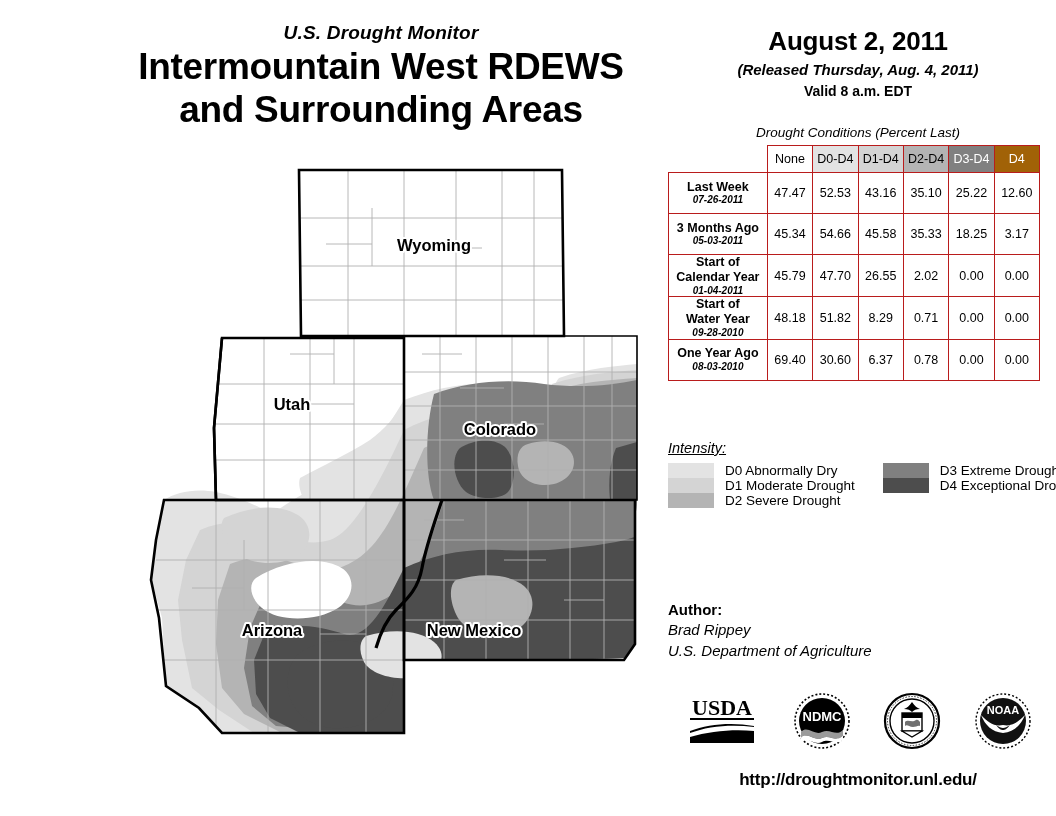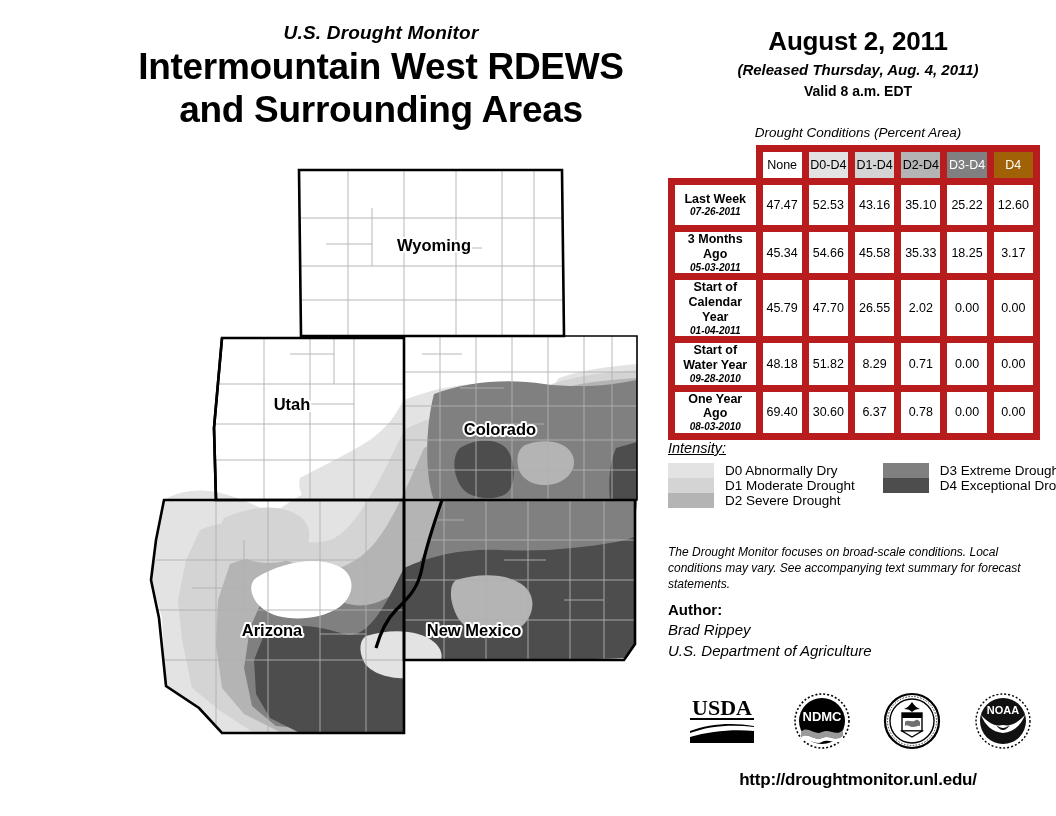--- a/index.html
+++ b/index.html
@@ -26,21 +26,21 @@
   #date-block{position:absolute;left:0;top:26px;width:396px;text-align:center;}
   .d-date{font-size:26px;font-weight:bold;letter-spacing:-.2px;}
   .d-rel{font-size:15px;font-weight:bold;font-style:italic;margin-top:4px;}
   .d-valid{font-size:14px;font-weight:bold;margin-top:5px;}
 
   #table-caption{position:absolute;left:0;top:125px;width:396px;text-align:center;
                  font-size:13.5px;font-style:italic;}
 
   #cond-table{position:absolute;left:8px;top:145px;border-collapse:collapse;
               width:372px;background:#fff;}
-  #cond-table td,#cond-table th{border:7px solid #b91c1c;text-align:center;
+  #cond-table td,#cond-table th{border:1px solid #b91c1c;text-align:center;
               font-size:12.5px;padding:0;}
   .hdr-cell{height:26px;font-weight:normal;font-size:13px;}
   .hdr-none{background:#ffffff;color:#000;}
   .hdr-d0{background:#e3e3e3;color:#000;}
   .hdr-d1{background:#d4d4d4;color:#000;}
   .hdr-d2{background:#b4b4b4;color:#000;}
   .hdr-d3{background:#808080;color:#ffffff;}
   .hdr-d4{background:#a16207;color:#ffffff;}
   .corner{border:none !important;background:#fff;}
   .rowlab{width:100px;padding:4px 4px;line-height:1.18;}
@@ -277,21 +277,21 @@
 </div>
 
 <div id="right-panel">
 
   <div id="date-block">
     <div class="d-date">August 2, 2011</div>
     <div class="d-rel">(Released Thursday, Aug. 4, 2011)</div>
     <div class="d-valid">Valid 8 a.m. EDT</div>
   </div>
 
-  <div id="table-caption">Drought Conditions (Percent Area)</div>
+  <div id="table-caption">Drought Conditions (Percent Last)</div>
 
   <table id="cond-table">
     <thead>
       <tr>
         <th class="corner"></th>
         <th class="hdr-cell hdr-none">None</th>
         <th class="hdr-cell hdr-d0">D0-D4</th>
         <th class="hdr-cell hdr-d1">D1-D4</th>
         <th class="hdr-cell hdr-d2">D2-D4</th>
         <th class="hdr-cell hdr-d3">D3-D4</th>
@@ -393,21 +393,20 @@
           <span class="leg-txt">D3 Extreme Drought</span>
         </div>
         <div class="leg-row">
           <span class="swatch" style="background:#4d4d4d"></span>
           <span class="leg-txt">D4 Exceptional Drought</span>
         </div>
       </div>
     </div>
   </div>
 
-  <div id="disclaimer">The Drought Monitor focuses on broad-scale conditions. Local conditions may vary. See accompanying text summary for forecast statements.</div>
 
   <div id="author">
     <div class="au-head">Author:</div>
     <div class="au-name">Brad Rippey</div>
     <div class="au-org">U.S. Department of Agriculture</div>
   </div>
 
   <div id="logos">
 
     <svg class="logo" width="76" height="56" viewBox="0 0 76 56">

